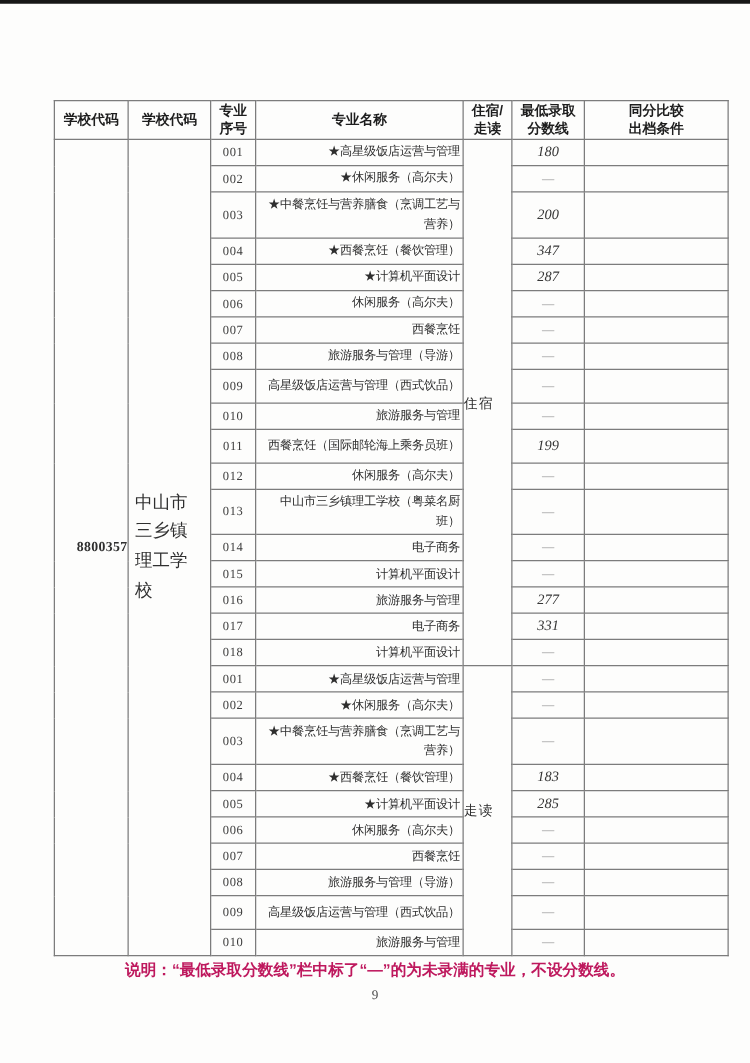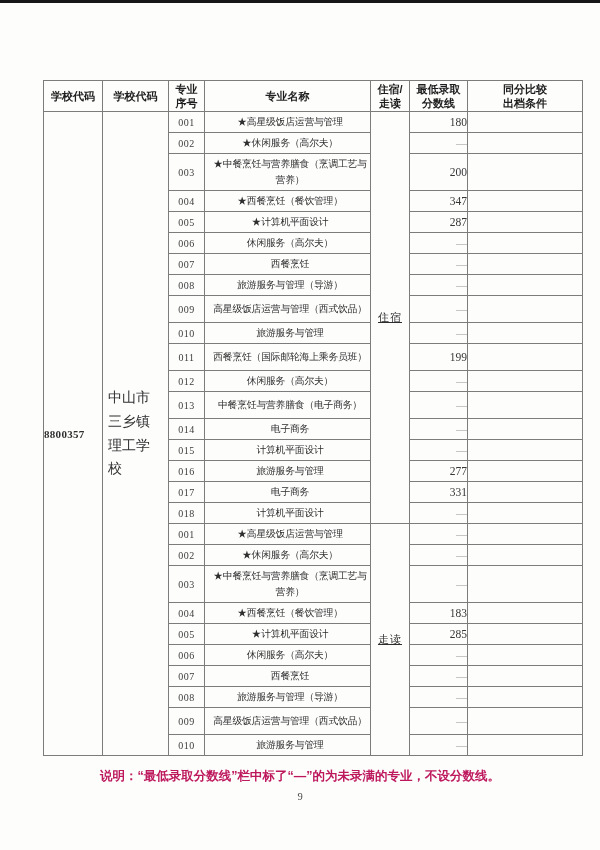--- a/index.html
+++ b/index.html
@@ -27,36 +27,36 @@
   thead tr { height:31px; }
   tbody tr { height:21px; }
   tbody tr.med { height:27px; }
   tbody tr.tall { height:37px; }
   thead th {
     font-family:"Liberation Sans","DejaVu Sans",sans-serif;
     font-weight:bold; font-size:11px; line-height:1.3;
     color:#1e1e1e; text-align:center; white-space:pre-line;
   }
   td.school-code {
-    text-align:left; font-weight:bold; font-size:11px;
+    text-align:right; font-weight:bold; font-size:11px;
     color:#2f2f2f; letter-spacing:0.3px;
   }
   td.school-name {
     font-weight:normal; font-size:14px;
     color:#2f2f2f; padding:0 5px; line-height:1.7;
   }
   td.no {
     text-align:center; font-size:10px; color:#3c3c3c; letter-spacing:0.5px;margin-top:32px;
   }
   td.name {
     font-size:9.8px; letter-spacing:-0.2px; color:#2e2e2e;
-    padding:2px 2px 2px 7px; line-height:1.6; text-align:center;
-  }
-  td.boarding { text-align:center; font-size:11px; color:#2d2d2d; letter-spacing:1px;text-decoration:underline; }
-  td.score { text-align:right; font-size:11.5px; color:#363636; }
+    padding:2px 2px 2px 7px; line-height:1.6; text-align:right;
+  }
+  td.boarding { font-size:11px; color:#2d2d2d; letter-spacing:1px; }
+  td.score { text-align:center; font-size:11.5px; color:#363636;font-style:italic; }
   td.score.dim { color:#9b9b9b; font-size:11px; }
   .note {
     position:absolute; top:768px; left:0; width:600px;
     text-align:center; font-size:12.5px; font-weight:bold; color:#be185d;
     font-family:"Liberation Sans","DejaVu Sans",sans-serif;
   }
   .pagenum {
     position:absolute; top:791px; left:0; width:600px;
     text-align:center; font-size:10.5px; color:#4a4a4a;
   }
@@ -163,21 +163,21 @@
           <td class="tiebreak"></td>
         </tr>
         <tr>
           <td class="no">012</td>
           <td class="name">休闲服务（高尔夫）</td>
           <td class="score dim">—</td>
           <td class="tiebreak"></td>
         </tr>
         <tr class="med">
           <td class="no">013</td>
-          <td class="name">中餐烹饪与营养膳食（电子商务）</td>
+          <td class="name">中山市三乡镇理工学校（粤菜名厨班）</td>
           <td class="score dim">—</td>
           <td class="tiebreak"></td>
         </tr>
         <tr>
           <td class="no">014</td>
           <td class="name">电子商务</td>
           <td class="score dim">—</td>
           <td class="tiebreak"></td>
         </tr>
         <tr>

